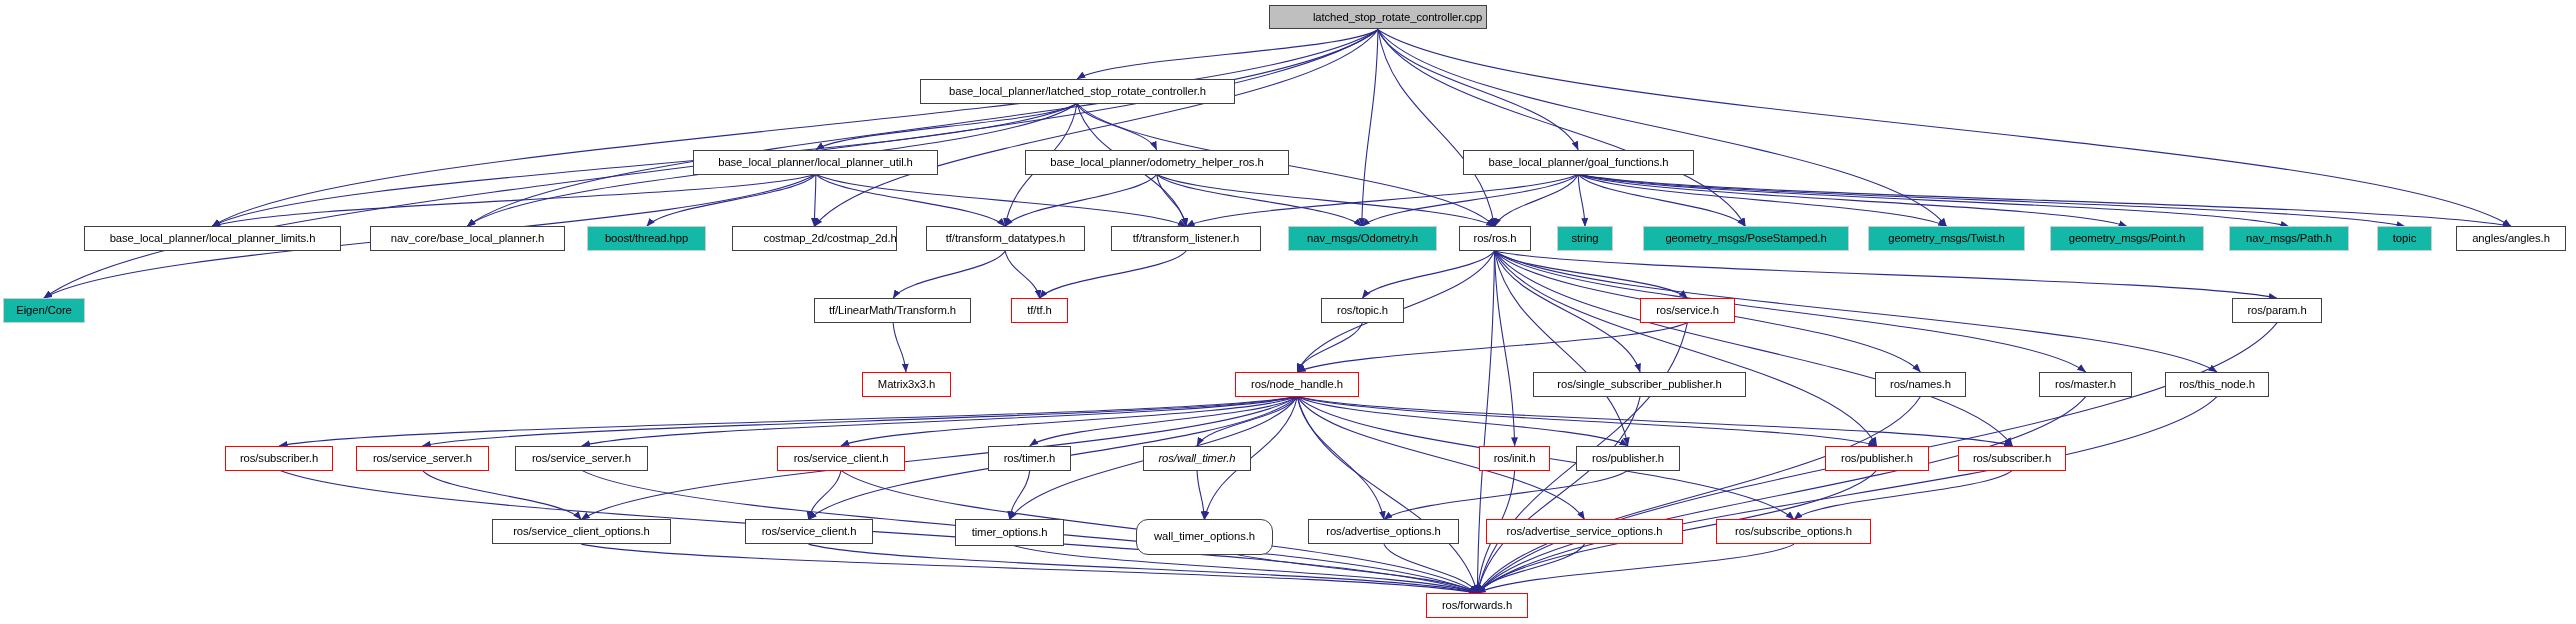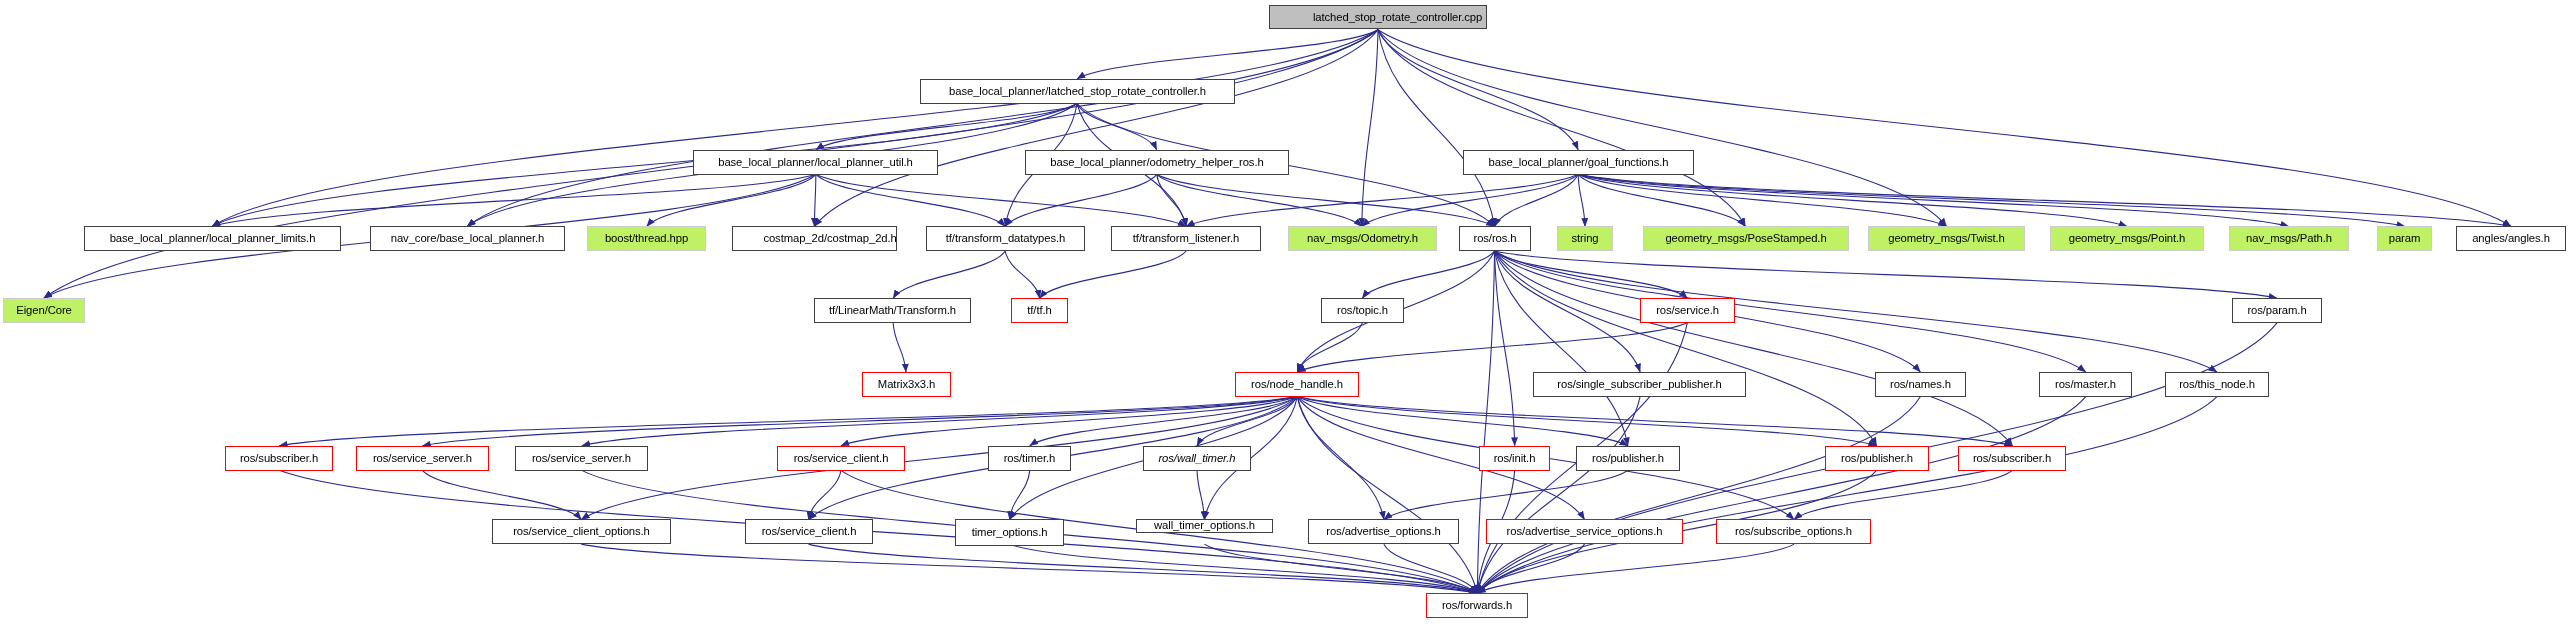--- a/index.html
+++ b/index.html
@@ -36,21 +36,21 @@
     line-height: 1;
     letter-spacing: -0.1px;
     padding: 0 4.9px;
     height: 24.6px;
   }
   .node.root {
     background: #bfbfbf;
     border: 1px solid #404040;
   }
   .node.sys {
-    background: #bef264;
+    background: #14b8a6;
     border: 1px solid #cccccc;
   }
   .node.red {
     border: 1px solid #ff0000;
     background: #ffffff;
   }
   .node-label {
     pointer-events: none;
   }
 </style>
@@ -214,21 +214,21 @@
       <div class="node sys" style="left: 1868px; top: 226px; width: 157px; height: 24.6px;">
         <span class="node-label">geometry_msgs/Twist.h</span>
       </div>
       <div class="node sys" style="left: 2050px; top: 226px; width: 154px; height: 24.6px;">
         <span class="node-label">geometry_msgs/Point.h</span>
       </div>
       <div class="node sys" style="left: 2229px; top: 226px; width: 120px; height: 24.6px;">
         <span class="node-label">nav_msgs/Path.h</span>
       </div>
       <div class="node sys" style="left: 2377px; top: 226px; width: 55px; height: 24.6px;">
-        <span class="node-label">param</span>
+        <span class="node-label">topic</span>
       </div>
       <div class="node " style="left: 2456px; top: 226px; width: 110px; height: 24.6px;">
         <span class="node-label">angles/angles.h</span>
       </div>
       <div class="node sys" style="left: 3px; top: 298px; width: 82px; height: 24.6px;">
         <span class="node-label">Eigen/Core</span>
       </div>
       <div class="node " style="left: 814px; top: 298px; width: 157px; height: 24.6px;">
         <span class="node-label">tf/LinearMath/Transform.h</span>
       </div>
@@ -294,21 +294,21 @@
       </div>
       <div class="node " style="left: 492px; top: 519px; width: 179px; height: 24.6px;">
         <span class="node-label">ros/service_client_options.h</span>
       </div>
       <div class="node " style="left: 745px; top: 519px; width: 128px; height: 24.6px;">
         <span class="node-label">ros/service_client.h</span>
       </div>
       <div class="node " style="left: 955px; top: 519px; width: 109px; height: 27px;">
         <span class="node-label">timer_options.h</span>
       </div>
-      <div class="node " style="left: 1136px; top: 519px; width: 137px; height: 14px;">
+      <div class="node " style="left: 1136px; top: 519px; width: 137px; height: 36px; border-radius: 12px;">
         <span class="node-label">wall_timer_options.h</span>
       </div>
       <div class="node " style="left: 1308px; top: 519px; width: 151px; height: 24.6px;">
         <span class="node-label">ros/advertise_options.h</span>
       </div>
       <div class="node red" style="left: 1486px; top: 519px; width: 197px; height: 24.6px;">
         <span class="node-label">ros/advertise_service_options.h</span>
       </div>
       <div class="node red" style="left: 1716px; top: 519px; width: 155px; height: 24.6px;">
         <span class="node-label">ros/subscribe_options.h</span>

